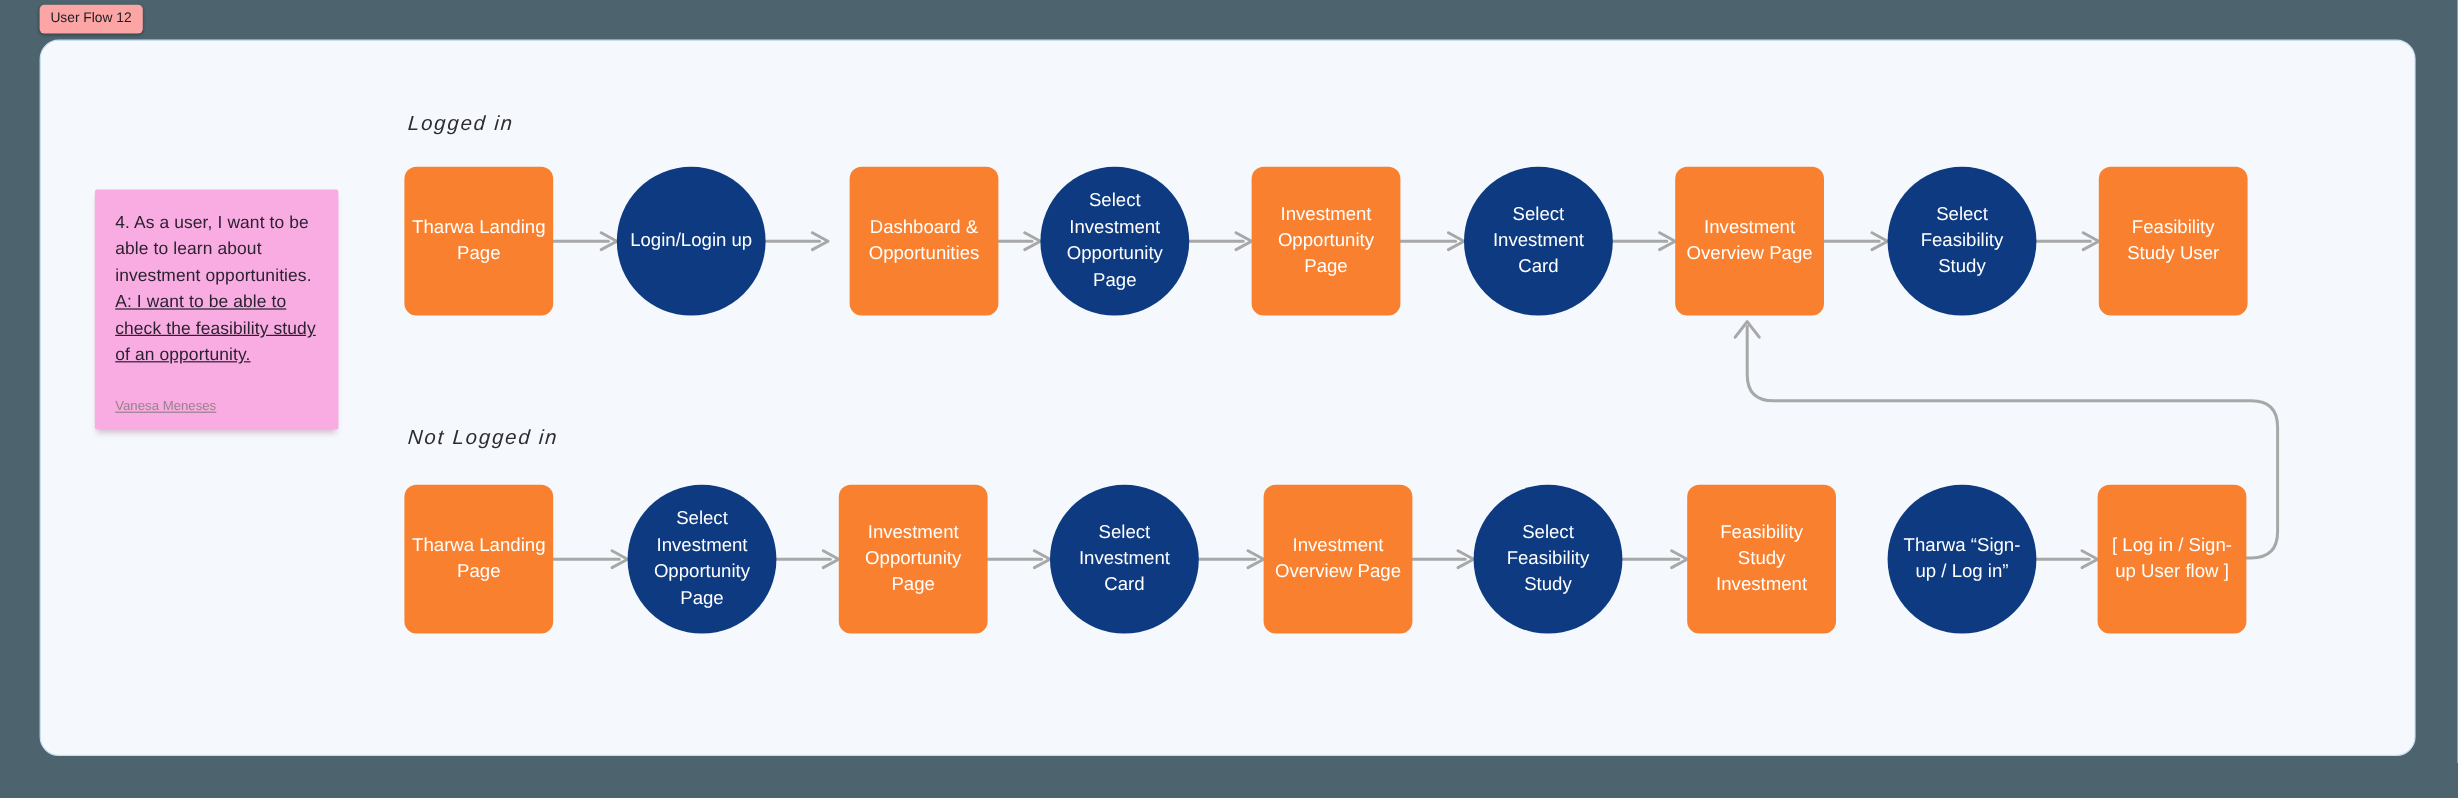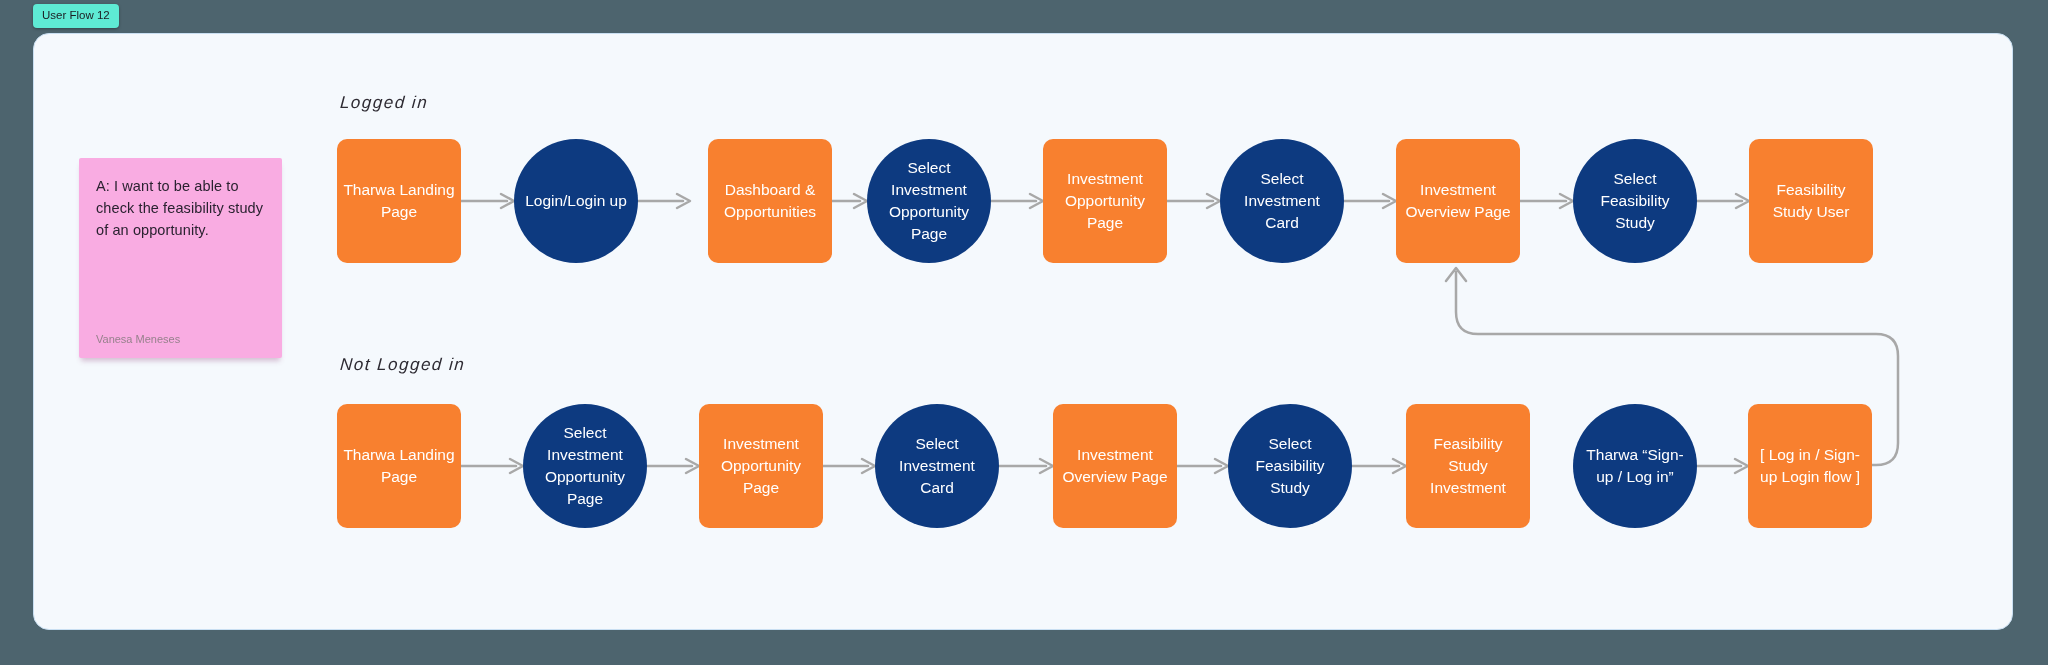--- a/index.html
+++ b/index.html
@@ -4,21 +4,21 @@
 <style>
   html,body{margin:0;padding:0;}
   body{
     width:2048px;height:665px;position:relative;overflow:hidden;
     background:#4D646E;
     font-family:"Liberation Sans", sans-serif;
   }
   
   .file-tab{
     position:absolute;left:33px;top:4px;
-    background:#5eead4;color:#1c1c21;
+    background:#fca5a5;color:#1c1c21;
     font-size:11.5px;font-weight:500;line-height:1;
     padding:6px 9px;border-radius:4px;
     box-shadow:0 1px 3px rgba(0,0,0,.35);
     white-space:nowrap;
   }
   
   .canvas{
     position:absolute;left:33px;top:33px;width:1980px;height:597px;
     background:#F5F9FD;border:1.5px solid #C9DFF2;border-radius:16px;
     box-sizing:border-box;
@@ -28,23 +28,23 @@
     position:absolute;left:45px;top:124px;width:203px;height:200px;
     background:#F9ACE2;box-sizing:border-box;
     padding:17px 16px 12px 17px;border-radius:2px;
     box-shadow:0 5px 5px -2px rgba(140,60,115,.30);
     display:flex;flex-direction:column;
   }
   .sticky p{
     margin:0 0 0 0;color:#2A2230;font-size:14.5px;line-height:1.52;
     letter-spacing:.1px;
   }
-  .sticky p + p{margin-top:14px;}
+  .sticky p + p{text-decoration:underline;}
   .sticky .author{
-    margin-top:auto;color:#97818C;font-size:11px;line-height:1.2;
+    margin-top:auto;color:#97818C;font-size:11px;line-height:1.2;text-decoration:underline;
   }
   
   .row-label{
     position:absolute;color:#2E2B33;
     font-size:17px;font-style:italic;font-weight:500;letter-spacing:1.5px;
     transform:skewX(-4deg);
     white-space:nowrap;
   }
   .row-label.r1{left:306px;top:59px;}
   .row-label.r2{left:306px;top:321px;}
@@ -65,20 +65,21 @@
   svg.wires path{stroke:#A8A8A8;stroke-width:2.5;fill:none;stroke-linecap:round;stroke-linejoin:round;}
 </style>
 </head>
 <body>
 
 <div class="file-tab">User Flow 12</div>
 
 <div class="canvas">
 
   <div class="sticky">
+    <p>4. As a user, I want to be able to learn about investment opportunities.</p>
     <p>A: I want to be able to check the feasibility study of an opportunity.</p>
     <div class="author">Vanesa Meneses</div>
   </div>
 
   <div class="row-label r1">Logged in</div>
   <div class="row-label r2">Not Logged in</div>
 
   <svg class="wires" viewBox="0 0 1980 597">
 
     <path d="M426 167 H473 M467 160 L480 167 L467 174"></path>
@@ -150,17 +151,17 @@
     <div class="node circle" style="left:891px">
         <span>Select Feasibility Study</span>
       </div>
     <div class="node rect" style="left:1069px">
         <span>Feasibility Study Investment</span>
       </div>
     <div class="node circle" style="left:1236px">
         <span>Tharwa “Sign-up / Log in”</span>
       </div>
     <div class="node rect" style="left:1411px">
-        <span>[ Log in / Sign-up Login flow ]</span>
+        <span>[ Log in / Sign-up User flow ]</span>
       </div>
   </div>
 
 </div>
 
 </body></html>

